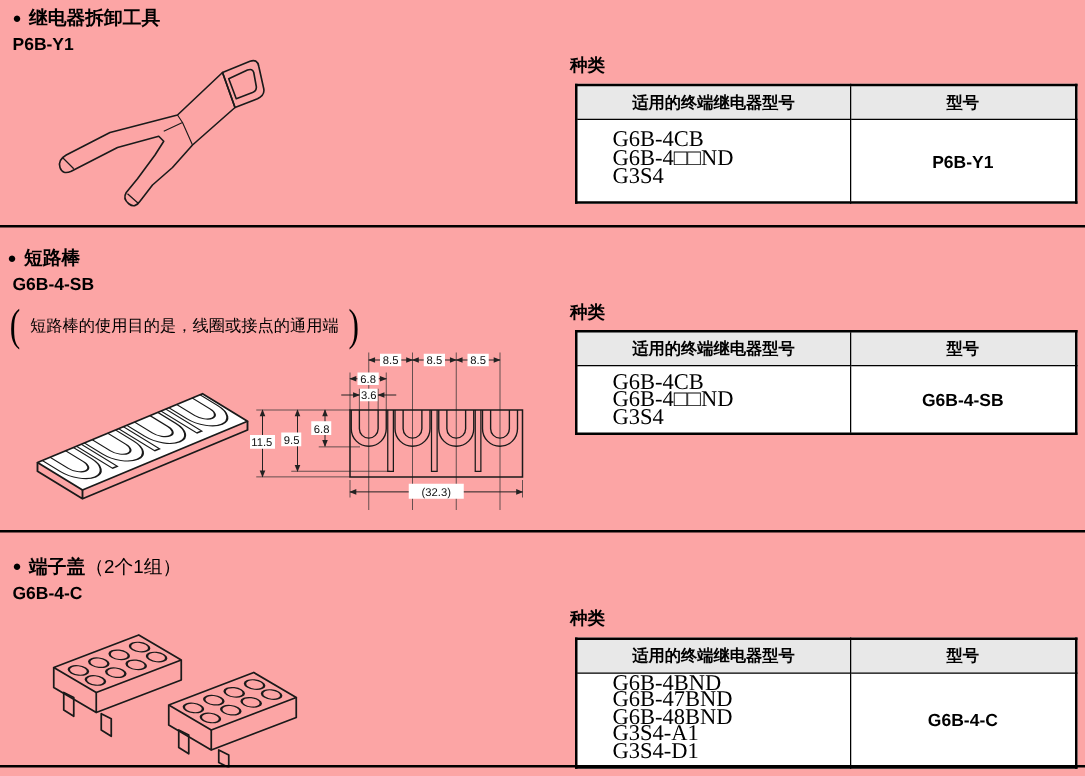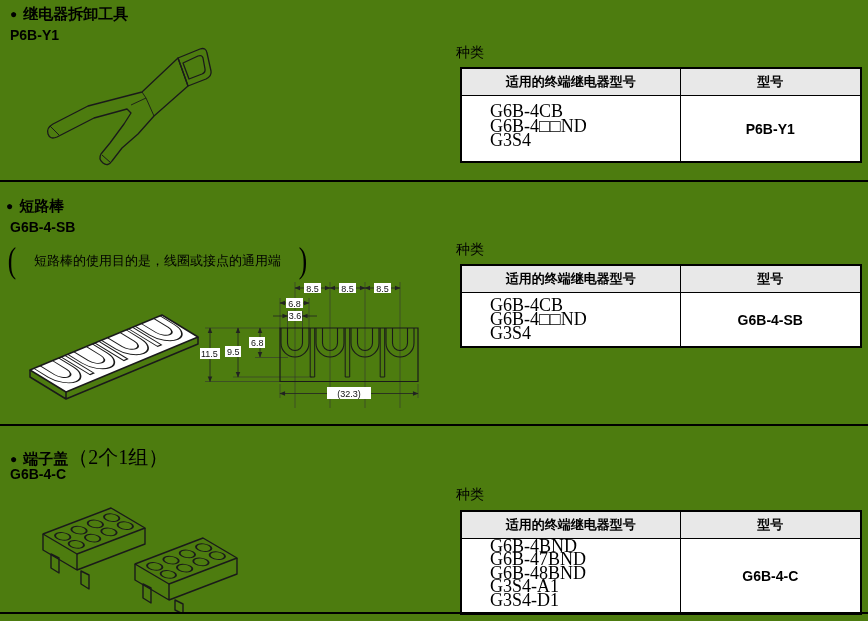--- a/index.html
+++ b/index.html
@@ -1,41 +1,41 @@
 <!DOCTYPE html>
 <html><head>
 <meta charset="utf-8">
 <style>
   html,body{margin:0;padding:0;background:#fff;}
-  .page{position:relative;width:868px;height:621px;background:#4d7c0f;color:#000;
+  .page{position:relative;width:868px;height:621px;background:#fca5a5;color:#000;
         font-family:"Liberation Sans",sans-serif;overflow:hidden;}
   .abs{position:absolute;}
   .hrule{position:absolute;left:0;width:868px;height:2px;background:#000;}
   .sec-title{font-size:15px;font-weight:bold;white-space:nowrap;}
   .sec-title .bullet{font-size:12px;margin-right:6px;vertical-align:1px;}
-  .sec-title .suffix{font-weight:normal;font-family:Liberation Serif, serif;font-size:20px;}
+  .sec-title .suffix{font-weight:normal;font-family:Liberation Sans, sans-serif;font-size:15px;}
   .model-name{font-size:14px;font-weight:bold;}
-  .kinds{font-size:14px;font-weight:normal;}
+  .kinds{font-size:14px;font-weight:bold;}
   table.kinds-table{border-collapse:collapse;width:402px;border:2px solid #000;background:#fff;}
   table.kinds-table th{background:#e8e8e8;border:1px solid #000;font-size:13px;font-weight:bold;
         padding:4px 2px;height:15px;}
   table.kinds-table td{border:1px solid #000;}
   td.applicable{font-family:"Liberation Serif",serif;font-size:18px;vertical-align:top;
         padding:8px 4px 6px 28px;}
   td.applicable div{line-height:14.5px;}
   td.model-cell{text-align:center;font-weight:bold;font-size:14px;}
   .t1 td.applicable{height:51px;}
   .t2 td.applicable{padding-top:6px;height:39px;}
   .t2 td.applicable div{line-height:13.8px;}
   .t3 td.applicable{padding-top:1px;height:61px;}
   .t3 td.applicable div{line-height:13.4px;}
   .note{display:flex;align-items:center;}
   .note .paren{font-family:"Liberation Serif",serif;font-size:36px;font-weight:300;
         line-height:1;transform:scaleX(.7);}
-  .note-text{font-family:"Liberation Serif",serif;font-size:13px;line-height:17px;margin:0 16px;}
+  .note-text{font-family:"Liberation Serif",serif;font-size:13px;line-height:17px;margin:0 6px;}
   svg text{font-family:"Liberation Sans",sans-serif;fill:#111;}
   svg .thin{stroke:#333;stroke-width:0.6;fill:none;}
   svg .dim{stroke:#222;stroke-width:0.8;fill:none;}
   svg .part{stroke:#1a1a1a;fill:none;}
   svg .lbl{font-size:9px;}
 </style>
 </head>
 <body>
 
 <div class="page">

